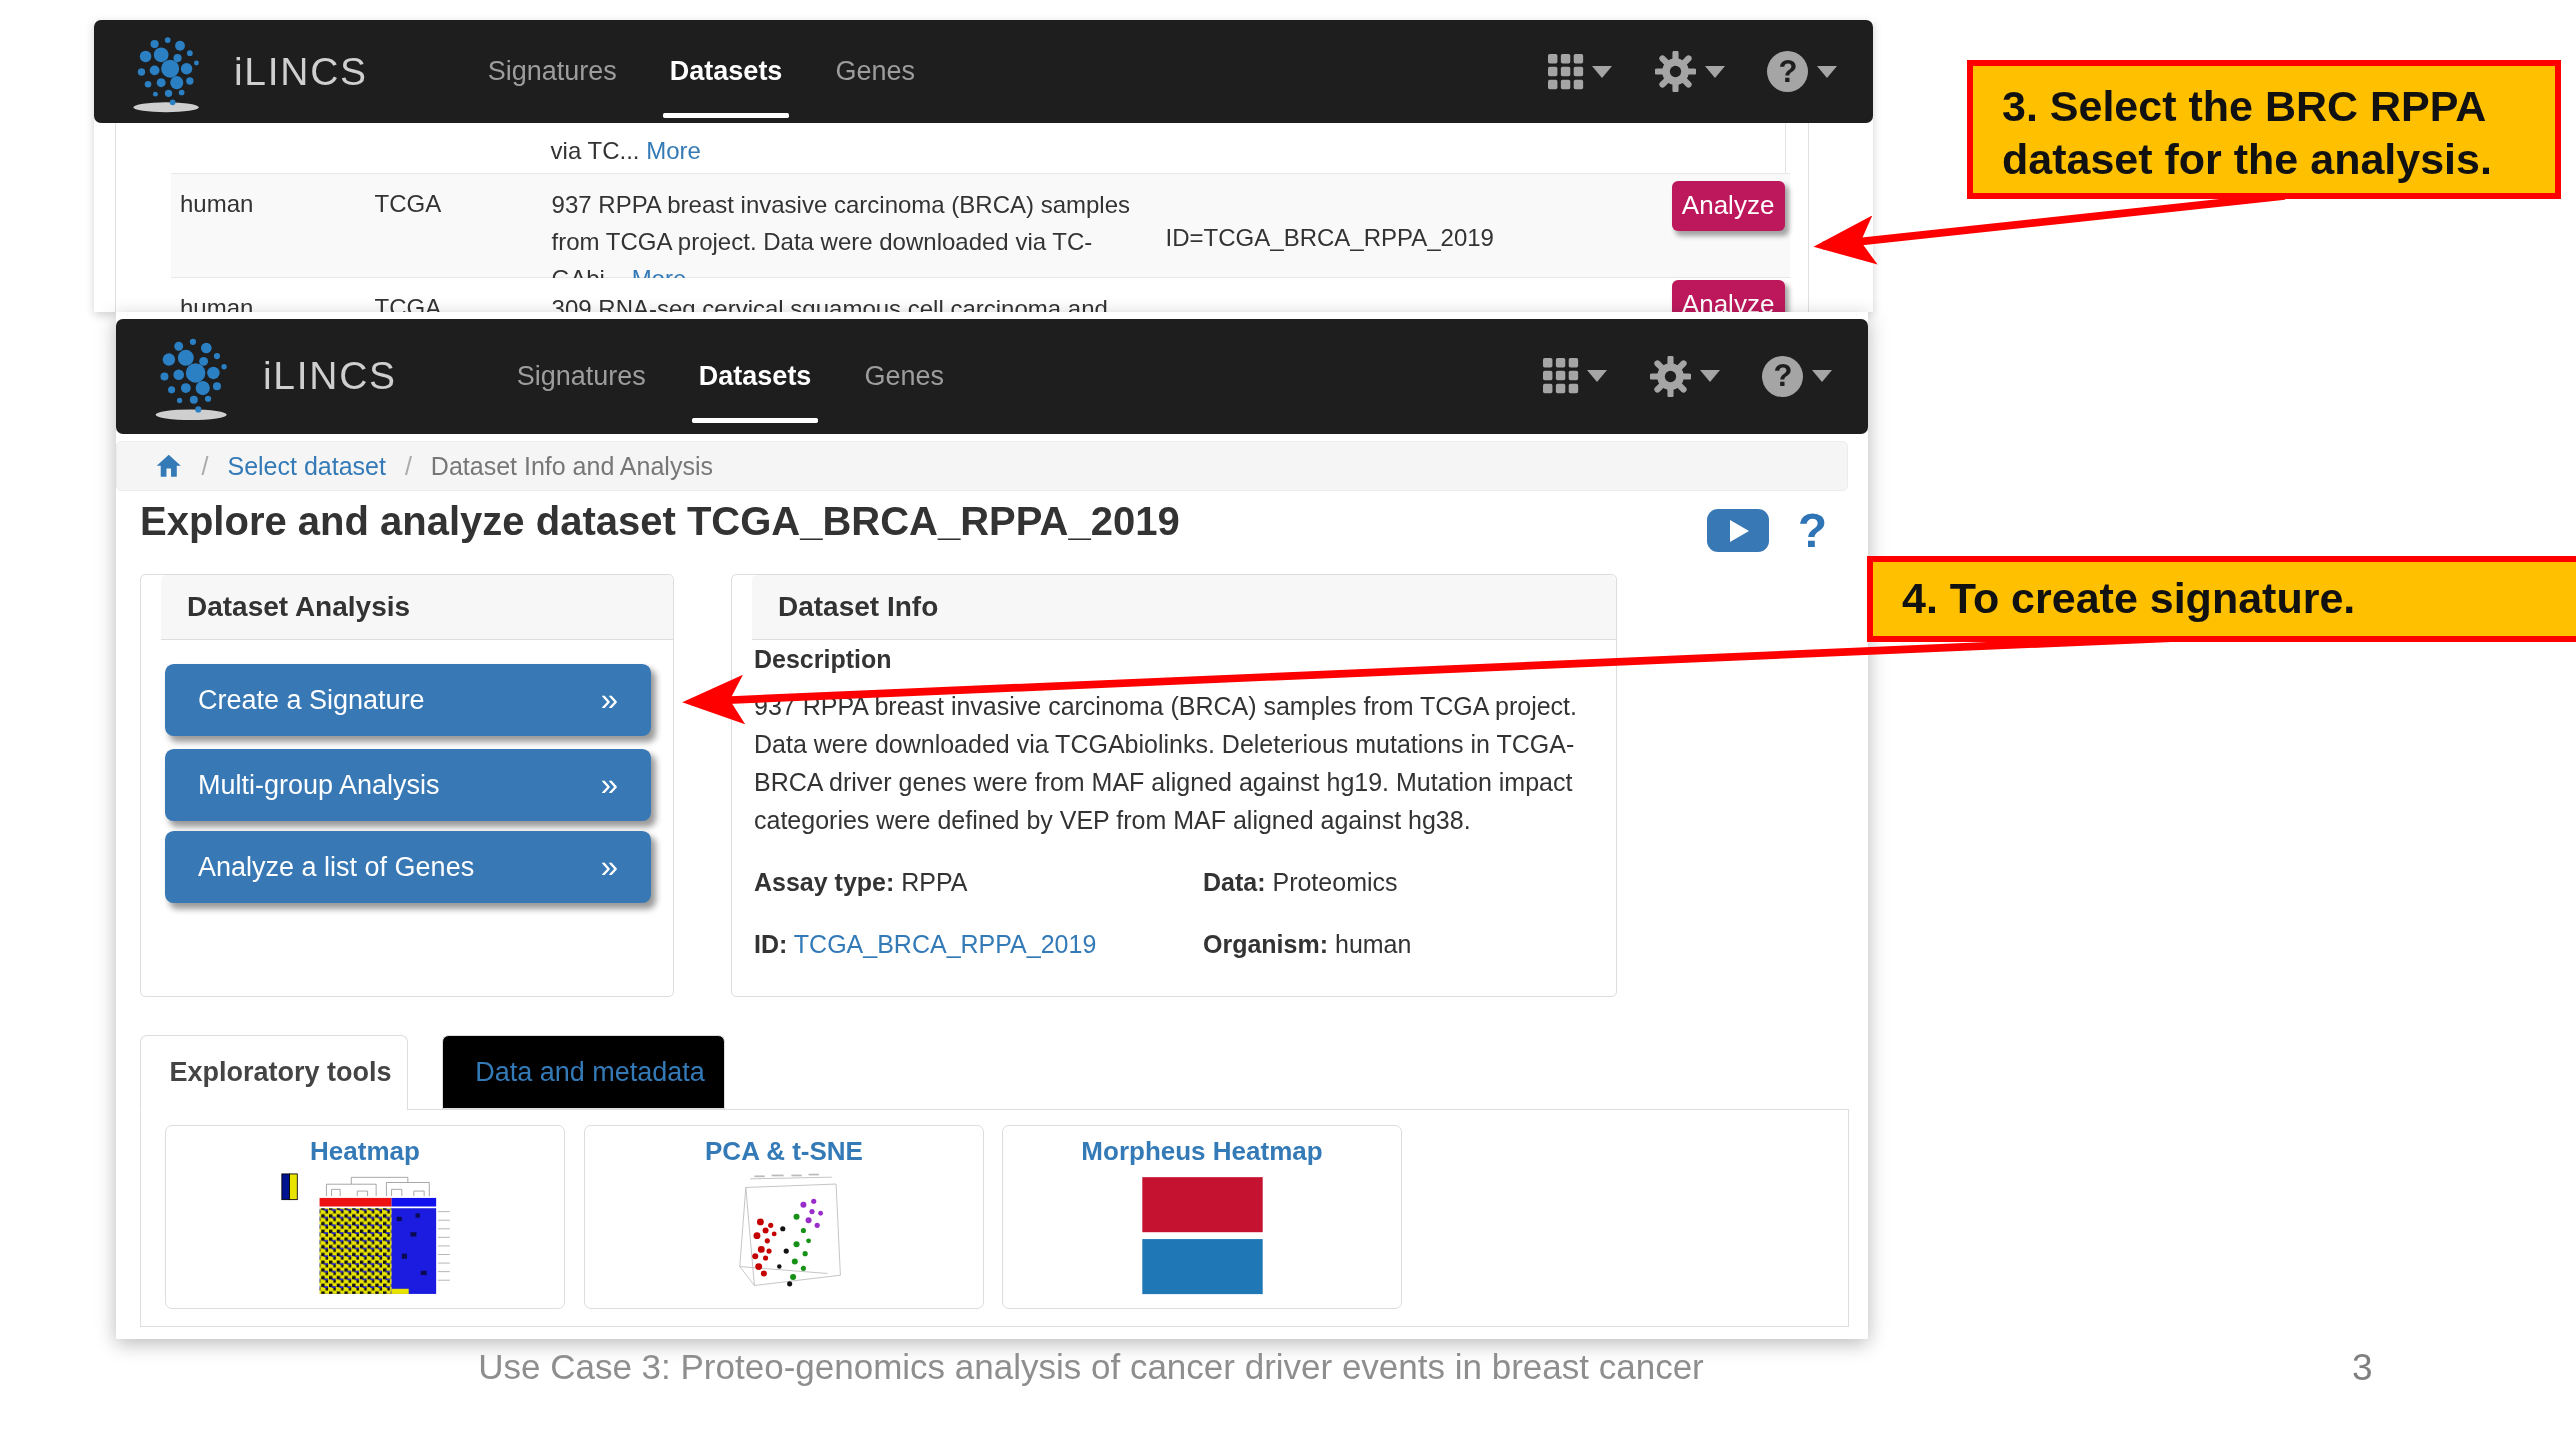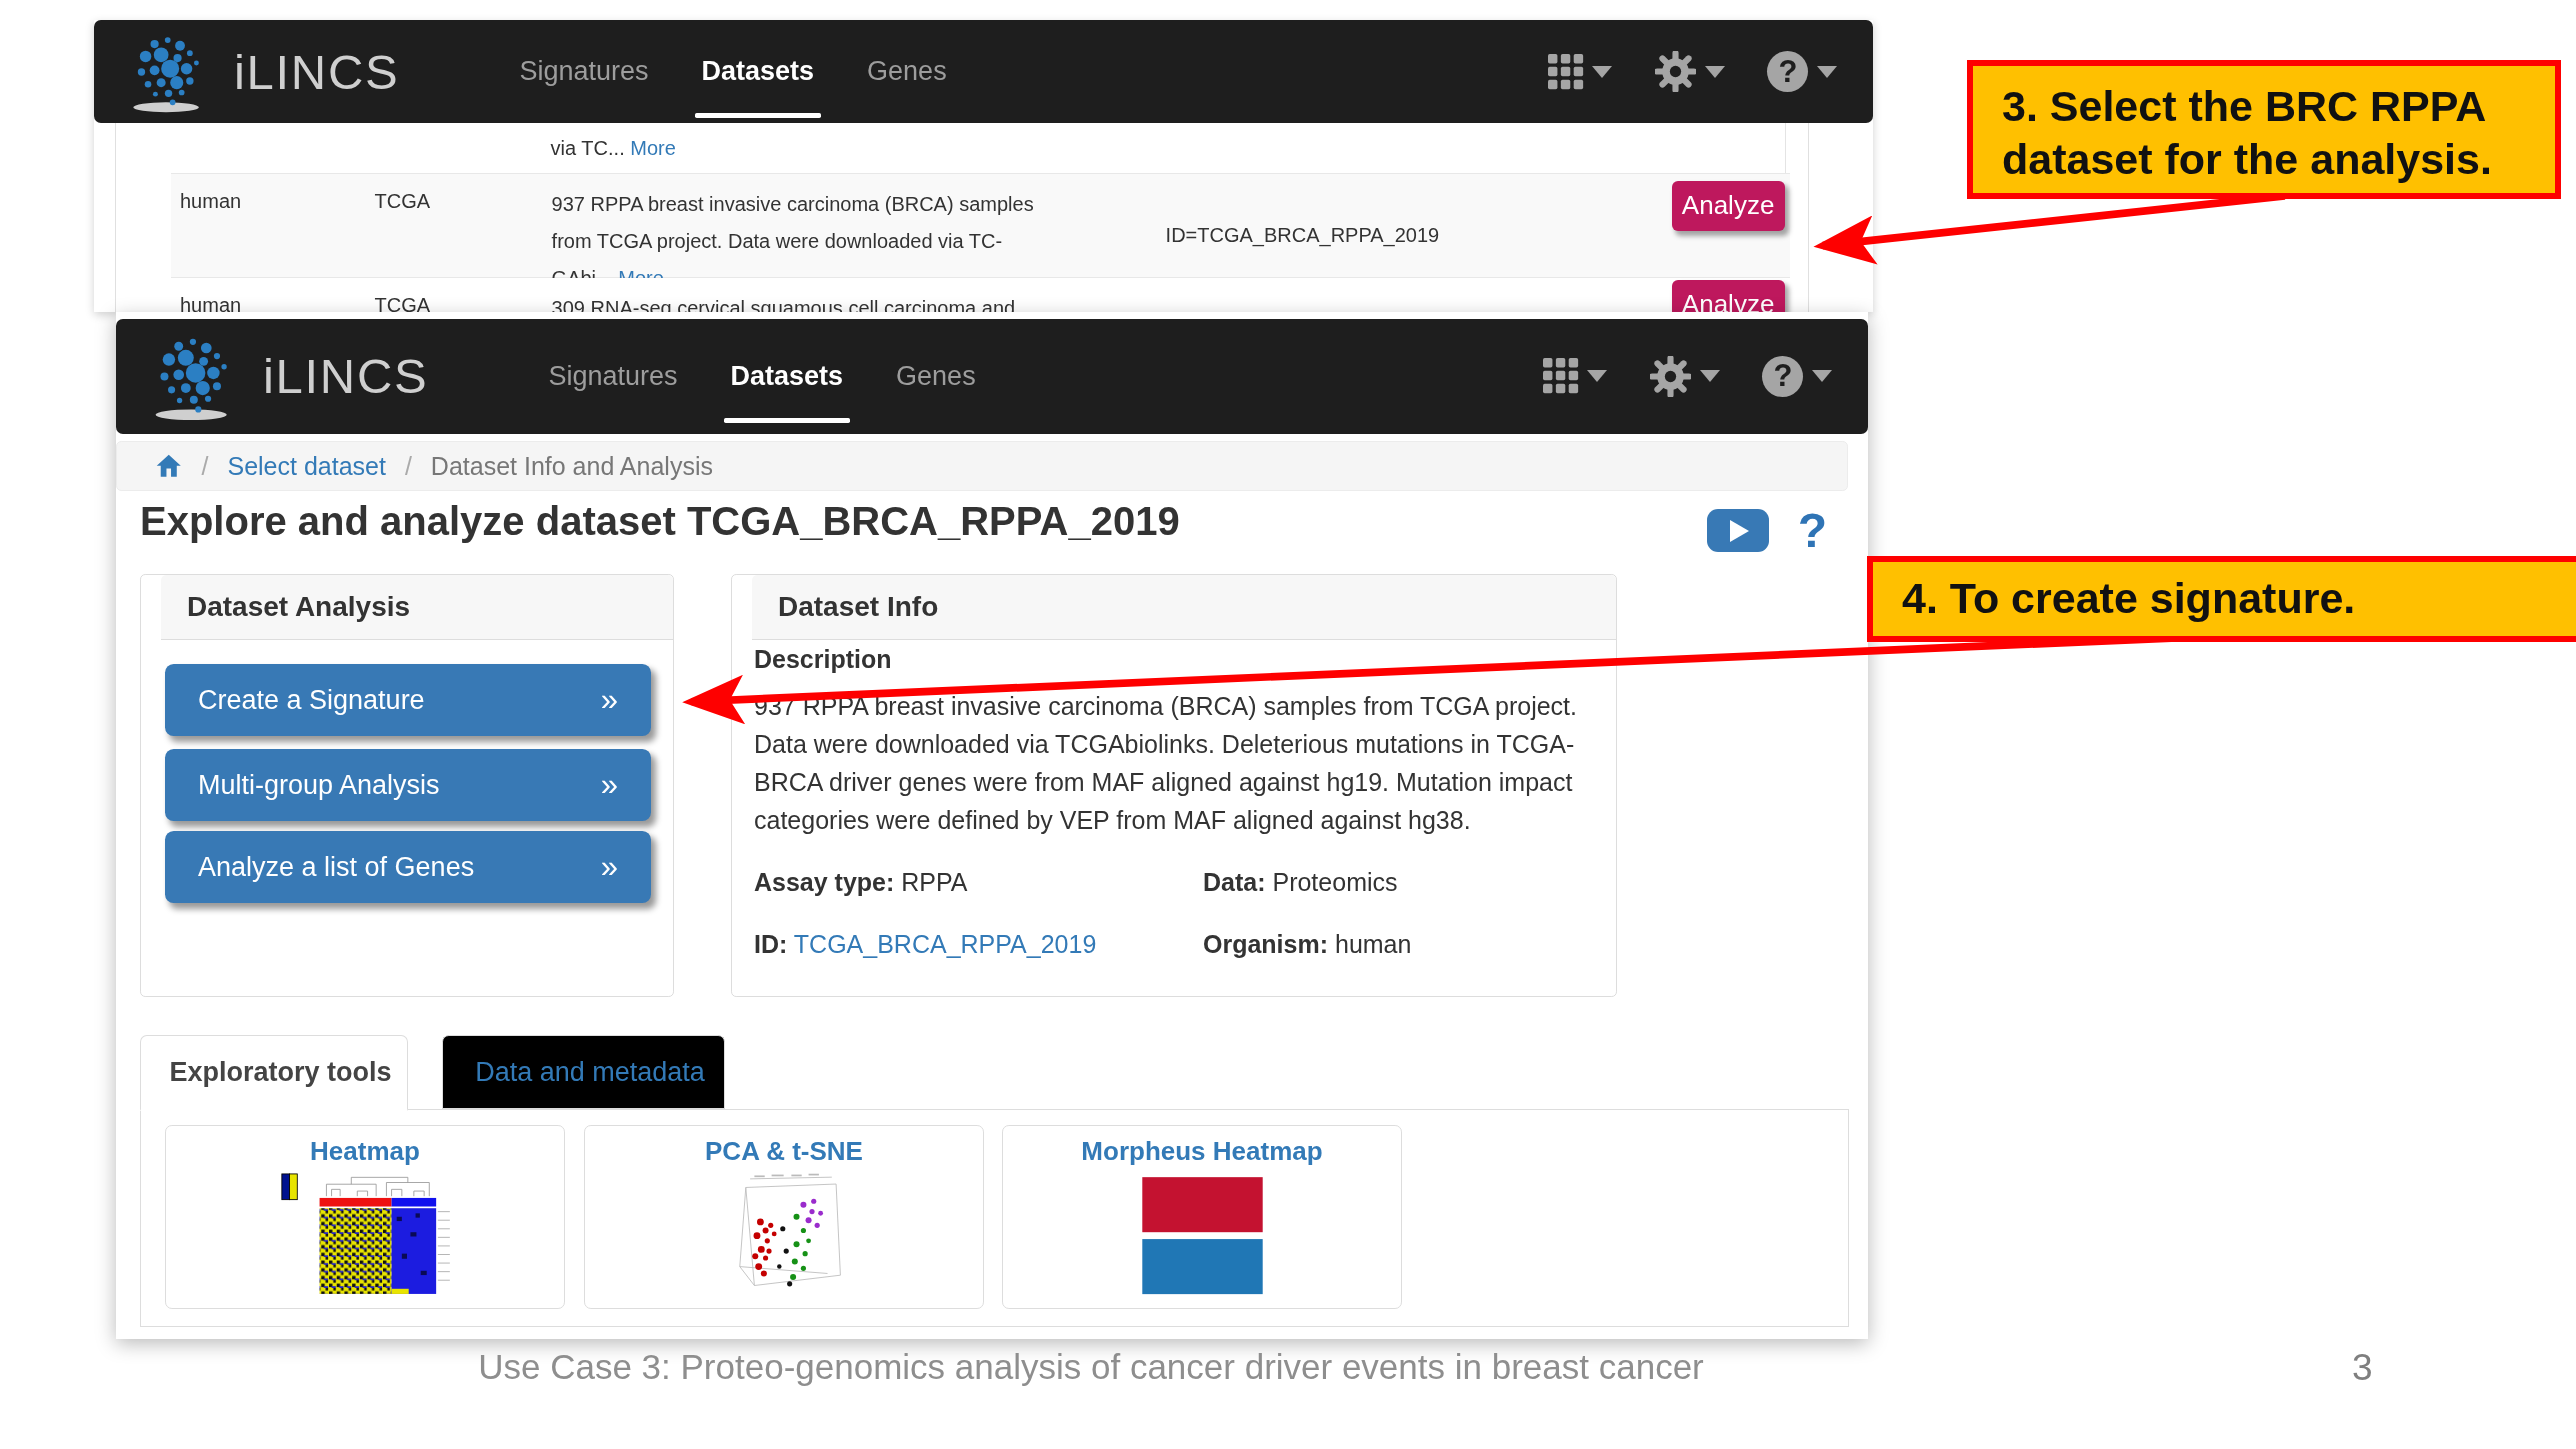--- a/index.html
+++ b/index.html
@@ -5,40 +5,40 @@
   * { margin:0; padding:0; box-sizing:border-box; }
   html,body { background:#fff; }
   .canvas { position:relative; width:2576px; height:1449px; background:#fff;
             font-family:"Liberation Sans", sans-serif; overflow:hidden; color:#333; }
 
   
   .navbar { position:absolute; left:0; right:0; top:0; background:#1e1e1e;
             display:flex; align-items:center; padding:0 36px; border-radius:6.9px; }
   .nb1 { height:103px; }
   .nb2 { height:115px; }
-  .brand { color:#cfcfcf; font-size:49px; letter-spacing:1.7px; margin-left:22px; margin-right:120px; font-weight:500; }
+  .brand { color:#cfcfcf; font-size:39px; letter-spacing:1.7px; margin-left:22px; margin-right:120px; font-weight:500; }
   .navlinks { display:flex; align-items:center; gap:53px; }
   .navitem { font-size:27px; color:#9d9d9d; text-decoration:none; position:relative; cursor:pointer; }
   .navitem.active { color:#ffffff; font-weight:bold; }
   .navitem.active::after { content:""; position:absolute; left:-6.9px; right:-6.9px; bottom:-31px;
             height:5.2px; background:#fff; border-radius:1.7px; }
   .nav-icons { margin-left:auto; display:flex; align-items:center; gap:13.7px; }
   .icon-group { display:flex; align-items:center; gap:8.6px; margin-left:29px; }
   .caret { width:0; height:0; border-left:10.3px solid transparent; border-right:10.3px solid transparent;
            border-top:12px solid #a5a5a5; }
   .help-circle { width:41px; height:41px; border-radius:50%; background:#a5a5a5; color:#1e1e1e;
            font-weight:bold; font-size:31px; display:flex; align-items:center; justify-content:center; }
 
   
   .shot1 { position:absolute; left:94px; top:20px; width:1779px; height:292px; background:#fff;
            overflow:hidden; box-shadow:0 2.6px 8.6px rgba(0,0,0,.18); }
   .s1-content { position:absolute; left:20.6px; top:103px; width:1694px; bottom:0; background:#fff;
            border-left:0.9px solid #e0e0e0; border-right:0.9px solid #e0e0e0; }
   .s1-inner-line { position:absolute; top:0; bottom:0; left:1669px; width:0.9px; background:#e4e4e4; }
-  .cellfont { font-size:20px; color:#333; }
+  .cellfont { font-size:24px; color:#333; }
   .row0 { position:absolute; left:435px; top:13.7px; }
   .trow1 { position:absolute; left:55px; top:50px; width:1619px; height:105px; background:#f9f9f9;
            border-top:0.9px solid #e8e8e8; border-bottom:0.9px solid #e8e8e8; }
   .trow2 { position:absolute; left:55px; top:155px; width:1619px; height:137px; background:#fff; }
   .col-org { position:absolute; left:9.4px; top:15.5px; }
   .col-src { position:absolute; left:204px; top:15.5px; }
   .col-desc { position:absolute; left:381px; top:12px; line-height:37px; width:627px; }
   .col-id { position:absolute; left:995px; top:50px; }
   .more { color:#337ab7; text-decoration:none; cursor:pointer; }
   .analyze-btn { position:absolute; left:1501px; top:6.9px; width:113px; height:50px; background:#be185d;

